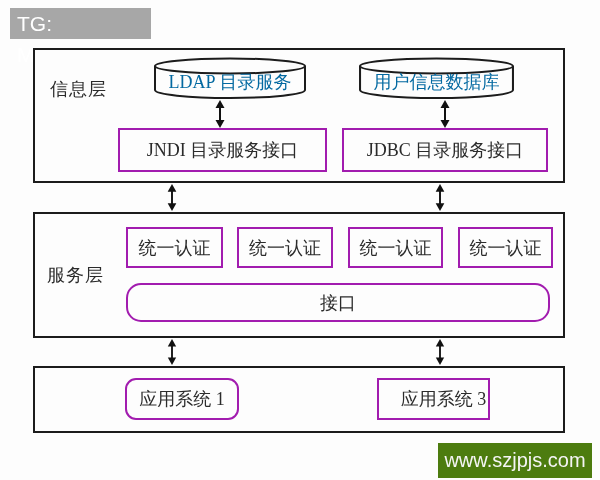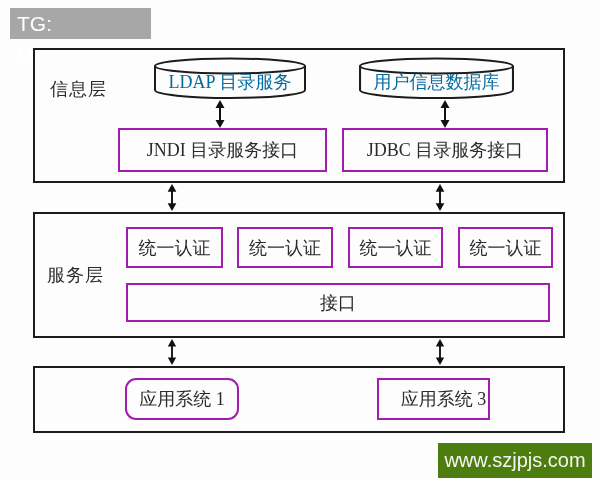--- a/index.html
+++ b/index.html
@@ -117,21 +117,21 @@
   <div class="box" style="left:237px;top:227px;width:96px;height:41px;">
     <span>统一认证</span>
   </div>
   <div class="box" style="left:348px;top:227px;width:95px;height:41px;">
     <span>统一认证</span>
   </div>
   <div class="box" style="left:458px;top:227px;width:95px;height:41px;">
     <span>统一认证</span>
   </div>
 
-  <div class="box" style="left:126px;top:283px;width:424px;height:39px;">
+  <div class="box" style="left:126px;top:283px;width:424px;height:39px;border-radius:15px;">
     <span>接口</span>
   </div>
 
   <div class="varrow" style="left:165px;top:339px;height:26px;">
     <svg viewBox="0 0 14 28">
         <line x1="7" y1="5" x2="7" y2="23" stroke="#111" stroke-width="2"></line>
         <polygon points="7,0 2.5,8 11.5,8" fill="#111"></polygon>
         <polygon points="7,28 2.5,20 11.5,20" fill="#111"></polygon>
       </svg>
   </div>

